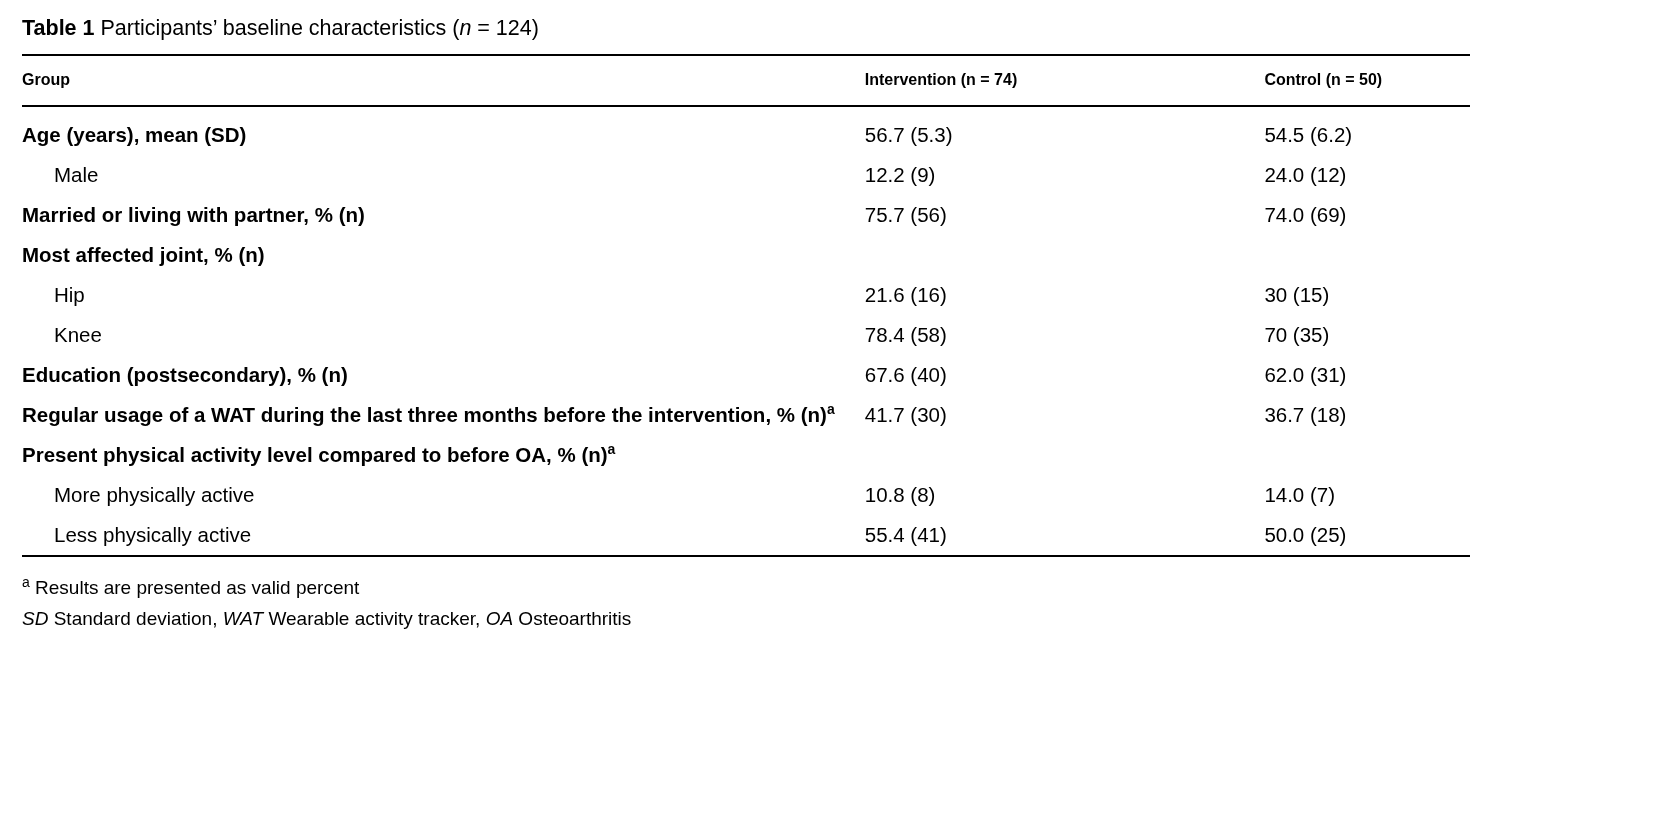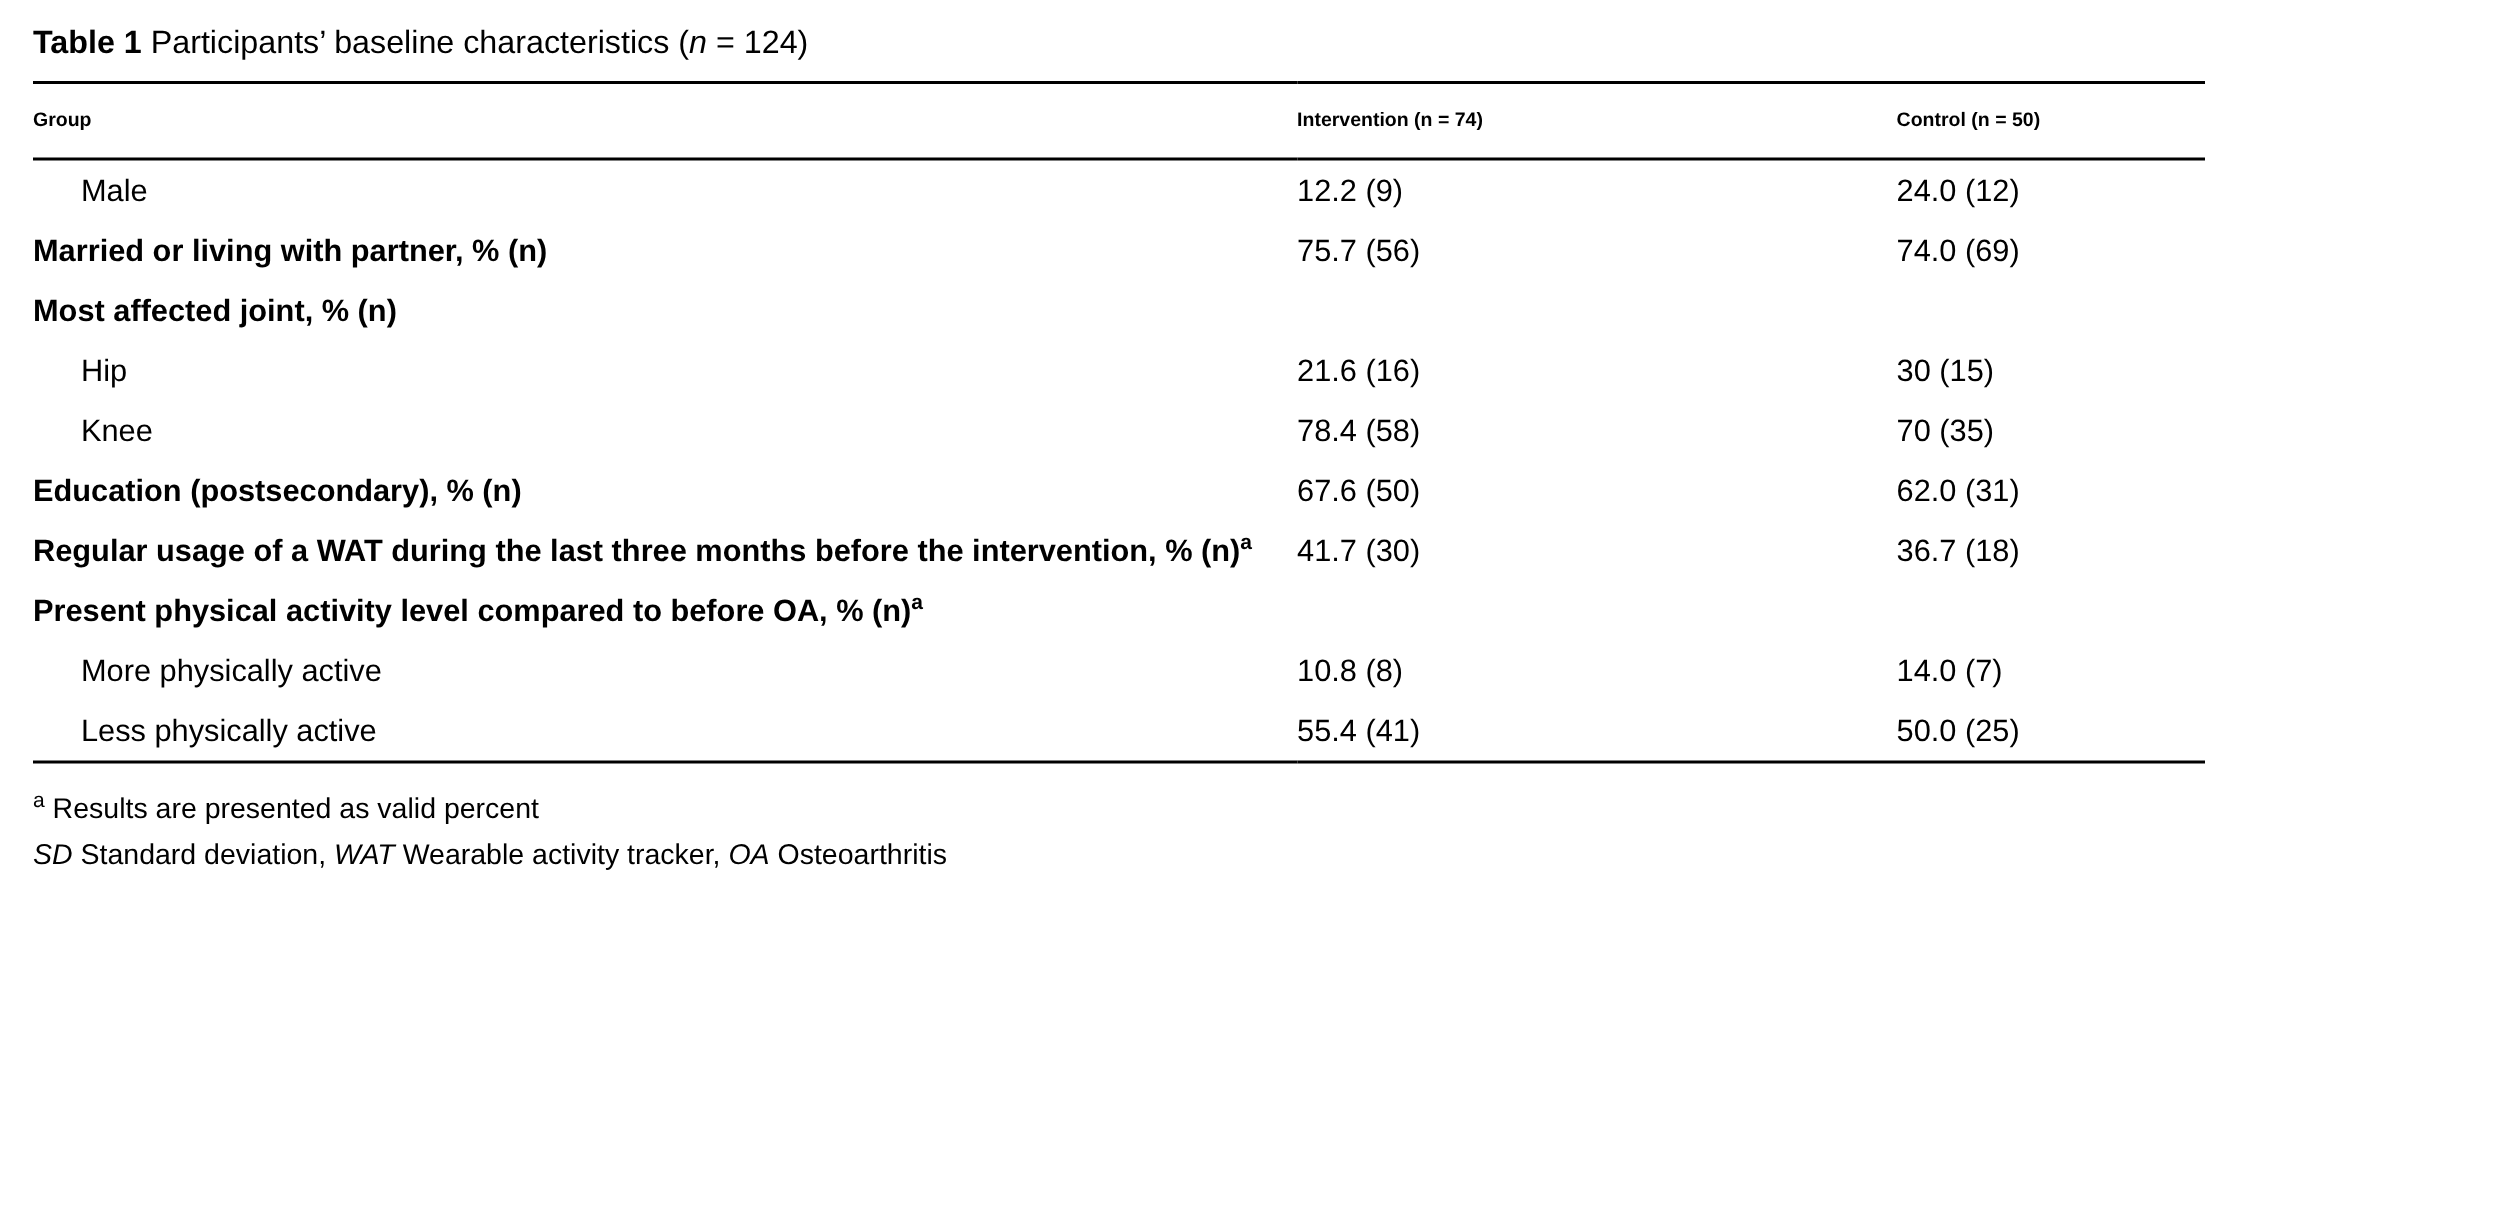--- a/index.html
+++ b/index.html
@@ -43,21 +43,21 @@
     border-collapse: collapse;
     table-layout: fixed;
   }
   table.tbl col.c-group   { width: 58.2%; }
   table.tbl col.c-interv  { width: 27.6%; }
   table.tbl col.c-control { width: 14.2%; }
 
   thead th {
     text-align: left;
     font-weight: bold;
-    font-size: 13px;
+    font-size: 16px;
     line-height: 26px;
     padding: 11px 0 12px 0;
     border-top: 2.6px solid #000;
     border-bottom: 2.6px solid #000;
     vertical-align: bottom;
     white-space: nowrap;
   }
   tbody td {
     font-size: 20.5px;
     line-height: 27px;
@@ -127,20 +127,25 @@
       <col class="c-control">
     </colgroup>
     <thead>
       <tr>
         <th>Group</th>
         <th><span>Intervention (</span><span class="ital">n</span><span> = 74)</span></th>
         <th><span>Control (</span><span class="ital">n</span><span> = 50)</span></th>
       </tr>
     </thead>
     <tbody id="tbody">
+        <tr class="first-row">
+          <td class="lbl bold">Age (years), mean (SD)</td>
+          <td class="val">56.7 (5.3)</td>
+          <td class="val">54.5 (6.2)</td>
+        </tr>
         <tr>
           <td class="lbl indent">Male</td>
           <td class="val">12.2 (9)</td>
           <td class="val">24.0 (12)</td>
         </tr>
         <tr>
           <td class="lbl bold">Married or living with partner, % (n)</td>
           <td class="val">75.7 (56)</td>
           <td class="val">74.0 (69)</td>
         </tr>
@@ -154,21 +159,21 @@
           <td class="val">21.6 (16)</td>
           <td class="val">30 (15)</td>
         </tr>
         <tr>
           <td class="lbl indent">Knee</td>
           <td class="val">78.4 (58)</td>
           <td class="val">70 (35)</td>
         </tr>
         <tr>
           <td class="lbl bold">Education (postsecondary), % (n)</td>
-          <td class="val">67.6 (50)</td>
+          <td class="val">67.6 (40)</td>
           <td class="val">62.0 (31)</td>
         </tr>
         <tr>
           <td class="lbl bold wrapcell">Regular usage of a WAT during the last three months before the intervention, % (n)<span class="sup">a</span></td>
           <td class="val">41.7 (30)</td>
           <td class="val">36.7 (18)</td>
         </tr>
         <tr>
           <td class="lbl bold">Present physical activity level compared to before OA, % (n)<span class="sup">a</span></td>
           <td class="val"></td>

